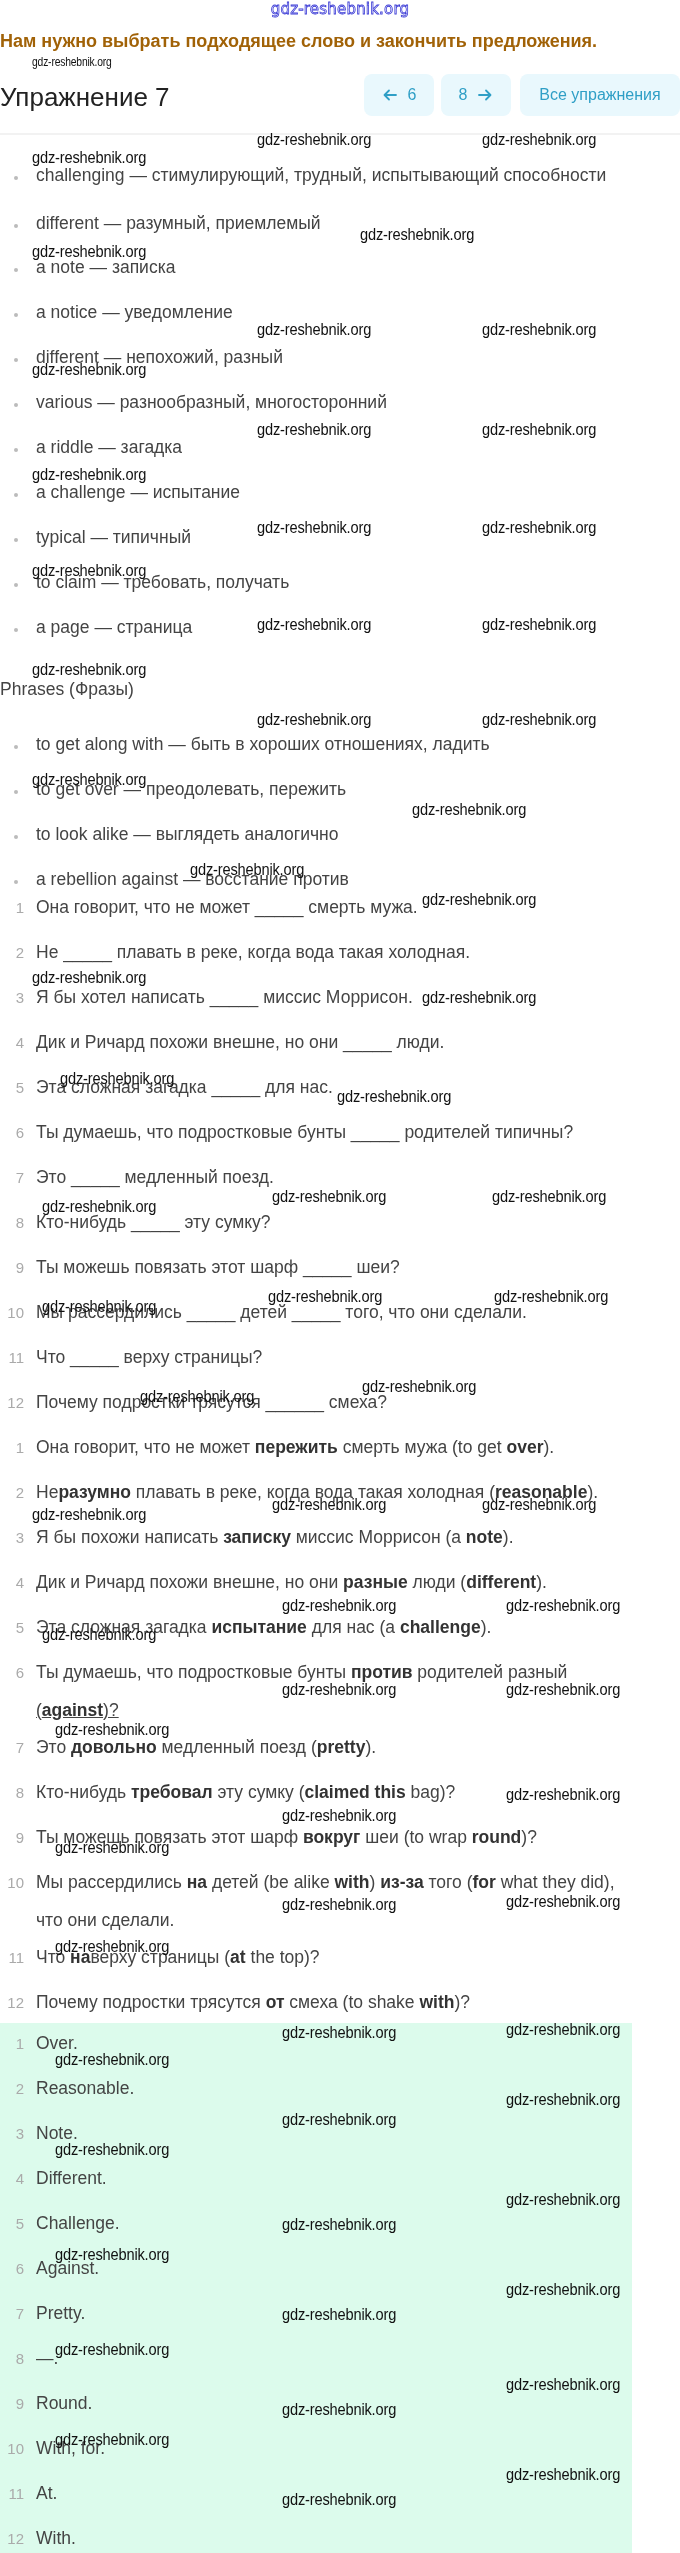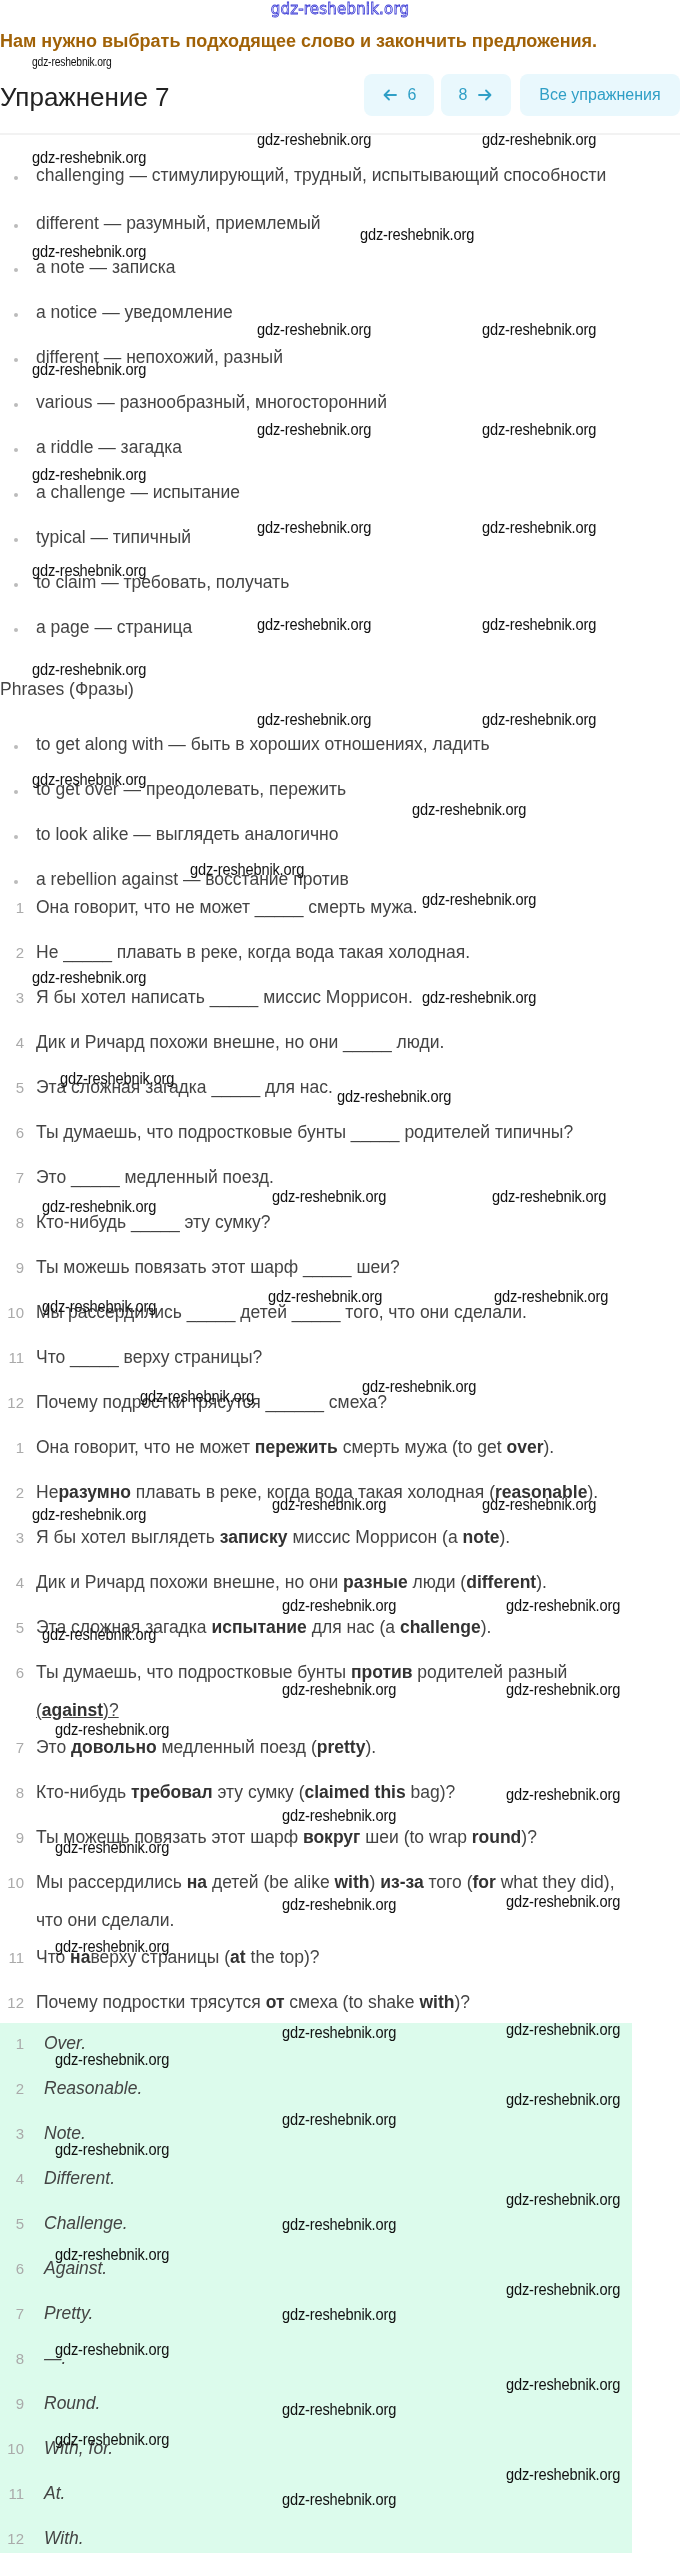--- a/index.html
+++ b/index.html
@@ -67,21 +67,21 @@
 
     .answers-box {
       left: 0; top: 2023px; width: 632px; height: 530px;
       background: #dcfbec;
     }
     .ans-item { left: 0; font-size: 17.5px; color: #444; white-space: nowrap; }
     .ans-item .num {
       position: absolute; left: 0; width: 24px; text-align: right;
       color: #aaa; font-size: 15px; top: 2px;
     }
-    .ans-item .txt { position: absolute; left: 44px; top: 0; font-style: italic; }
+    .ans-item .txt { position: absolute; left: 36px; top: 0; }
   </style>
 </head>
 <body>
 
 <div class="abs site-logo">gdz-reshebnik.org</div>
 <div class="abs intro">Нам нужно выбрать подходящее слово и закончить предложения.</div>
 <div class="abs wm small" style="left:32px;top:55px;">gdz-reshebnik.org</div>
 
 <div class="abs header-title">Упражнение 7</div>
 
@@ -219,21 +219,21 @@
     <div class="abs num-item" style="top: 1437px;">
       <span class="num">1</span>
       <span class="txt"><span>Она говорит, что не может </span><b>пережить</b><span> смерть мужа (to get </span><b>over</b><span>).</span></span>
     </div>
     <div class="abs num-item" style="top: 1482px;">
       <span class="num">2</span>
       <span class="txt"><span>Не</span><b>разумно</b><span> плавать в реке, когда вода такая холодная (</span><b>reasonable</b><span>).</span></span>
     </div>
     <div class="abs num-item" style="top: 1527px;">
       <span class="num">3</span>
-      <span class="txt"><span>Я бы хотел выглядеть </span><b>записку</b><span> миссис Моррисон (a </span><b>note</b><span>).</span></span>
+      <span class="txt"><span>Я бы похожи написать </span><b>записку</b><span> миссис Моррисон (a </span><b>note</b><span>).</span></span>
     </div>
     <div class="abs num-item" style="top: 1572px;">
       <span class="num">4</span>
       <span class="txt"><span>Дик и Ричард похожи внешне, но они </span><b>разные</b><span> люди (</span><b>different</b><span>).</span></span>
     </div>
     <div class="abs num-item" style="top: 1617px;">
       <span class="num">5</span>
       <span class="txt"><span>Эта сложная загадка </span><b>испытание</b><span> для нас (a </span><b>challenge</b><span>).</span></span>
     </div>
     <div class="abs num-item" style="top: 1662px;">

